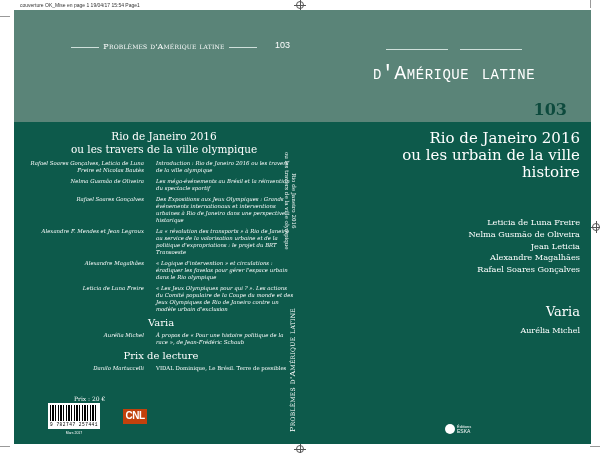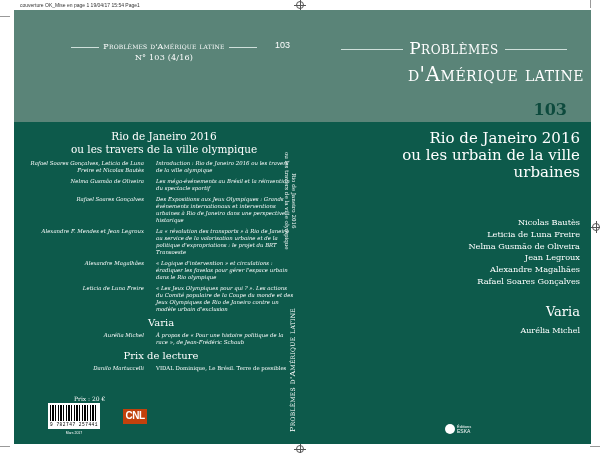--- a/index.html
+++ b/index.html
@@ -19,21 +19,21 @@
   
   .back-head { left:50px; width:200px; top:31px; text-align:center; font-size:8px; letter-spacing:0.2px; line-height:11px; }
   .back-head .rule { display:inline-block; width:28px; height:1px; background:#cfe0db; vertical-align:middle; margin:0 4px; }
   .back-num { font-size:8px; }
 
   .spine-num { left:261px; top:30px; font-family:"Liberation Sans", sans-serif; font-size:9px; color:#fff; }
 
   
   .front-title1 { left:310px; width:260px; top:28px; text-align:center; font-size:17px; letter-spacing:0.5px; }
   .front-title1 .rule { display:inline-block; width:62px; height:1px; background:#cfe0db; vertical-align:middle; margin:0 6px; }
-  .front-title2 { left:310px; width:260px; top:52px; text-align:right; font-size:20px; letter-spacing:0.5px; }
+  .front-title2 { left:310px; width:260px; top:52px; text-align:center; font-size:20px; letter-spacing:0.5px;font-family:Liberation Mono, monospace; }
   .front-num { right:24px; top:90px; font-size:16px; font-weight:bold; color:#0d4a3d; }
 
   
   .back-theme { left:20px; width:260px; top:120px; text-align:center; font-size:10.5px; line-height:13px; }
   .toc { position:absolute; left:14px; top:150px; width:266px; font-size:5.4px; line-height:7px; color:#fff; font-style:italic; }
   .toc-row { display:flex; margin-bottom:4px; }
   .toc-author { width:128px; text-align:right; padding-right:12px; box-sizing:border-box; }
   .toc-title { width:138px; }
   .toc-head { text-align:center; font-style:normal; font-size:10px; line-height:12px; margin:3px 0 3px 0; }
   .upright { font-style:normal; }
@@ -73,25 +73,24 @@
 <div class="reg" style="left:296px;top:1px"></div>
 <div class="reg" style="left:296px;top:445px"></div>
 <div class="reg" style="left:592px;top:223px"></div>
 
 <div class="cover">
   <div class="band-light"></div>
   <div class="band-dark"></div>
 
   <div class="txt back-head">
     <div><span class="rule"></span><span style="font-variant:small-caps">Problèmes d'Amérique latine</span><span class="rule"></span></div>
-    <div class="back-num">N° 103 (4/16)</div>
   </div>
   <div class="txt spine-num">103</div>
 
-  <div class="txt front-title1"><span class="rule"></span><span style="font-variant:small-caps">Problèmes</span><span class="rule"></span></div>
+  <div class="txt front-title1"><span class="rule"></span><span class="rule"></span></div>
   <div class="txt front-title2" style="font-variant:small-caps">d'Amérique latine</div>
   <div class="txt front-num">103</div>
 
   <div class="txt back-theme">
     <div>Rio de Janeiro 2016</div>
     <div>ou les travers de la ville olympique</div>
   </div>
 
   <div class="toc">
     <div class="toc-row">
@@ -142,27 +141,26 @@
     <div class="spine-text spine-sub">
       <div style="text-align:center">Rio de Janeiro 2016</div>
       <div>ou les travers de la ville olympique</div>
     </div>
     <div class="spine-text spine-main" style="font-variant:small-caps">Problèmes d'Amérique latine</div>
   </div>
 
   <div class="txt front-theme">
     <div>Rio de Janeiro 2016</div>
     <div>ou les urbain de la ville</div>
-    <div>urbaines</div>
+    <div>histoire</div>
   </div>
   <div class="txt authors">
-    <div>Nicolas Bautès</div>
     <div>Leticia de Luna Freire</div>
     <div>Nelma Gusmão de Oliveira</div>
-    <div>Jean Legroux</div>
+    <div>Jean Leticia</div>
     <div>Alexandre Magalhães</div>
     <div>Rafael Soares Gonçalves</div>
   </div>
   <div class="txt varia-h">Varia</div>
   <div class="txt varia-a">Aurélia Michel</div>
   <div class="eska">
     <div class="circ"></div>
     <div class="lbl"><span>Éditions</span><b>ESKA</b></div>
   </div>
 </div>

